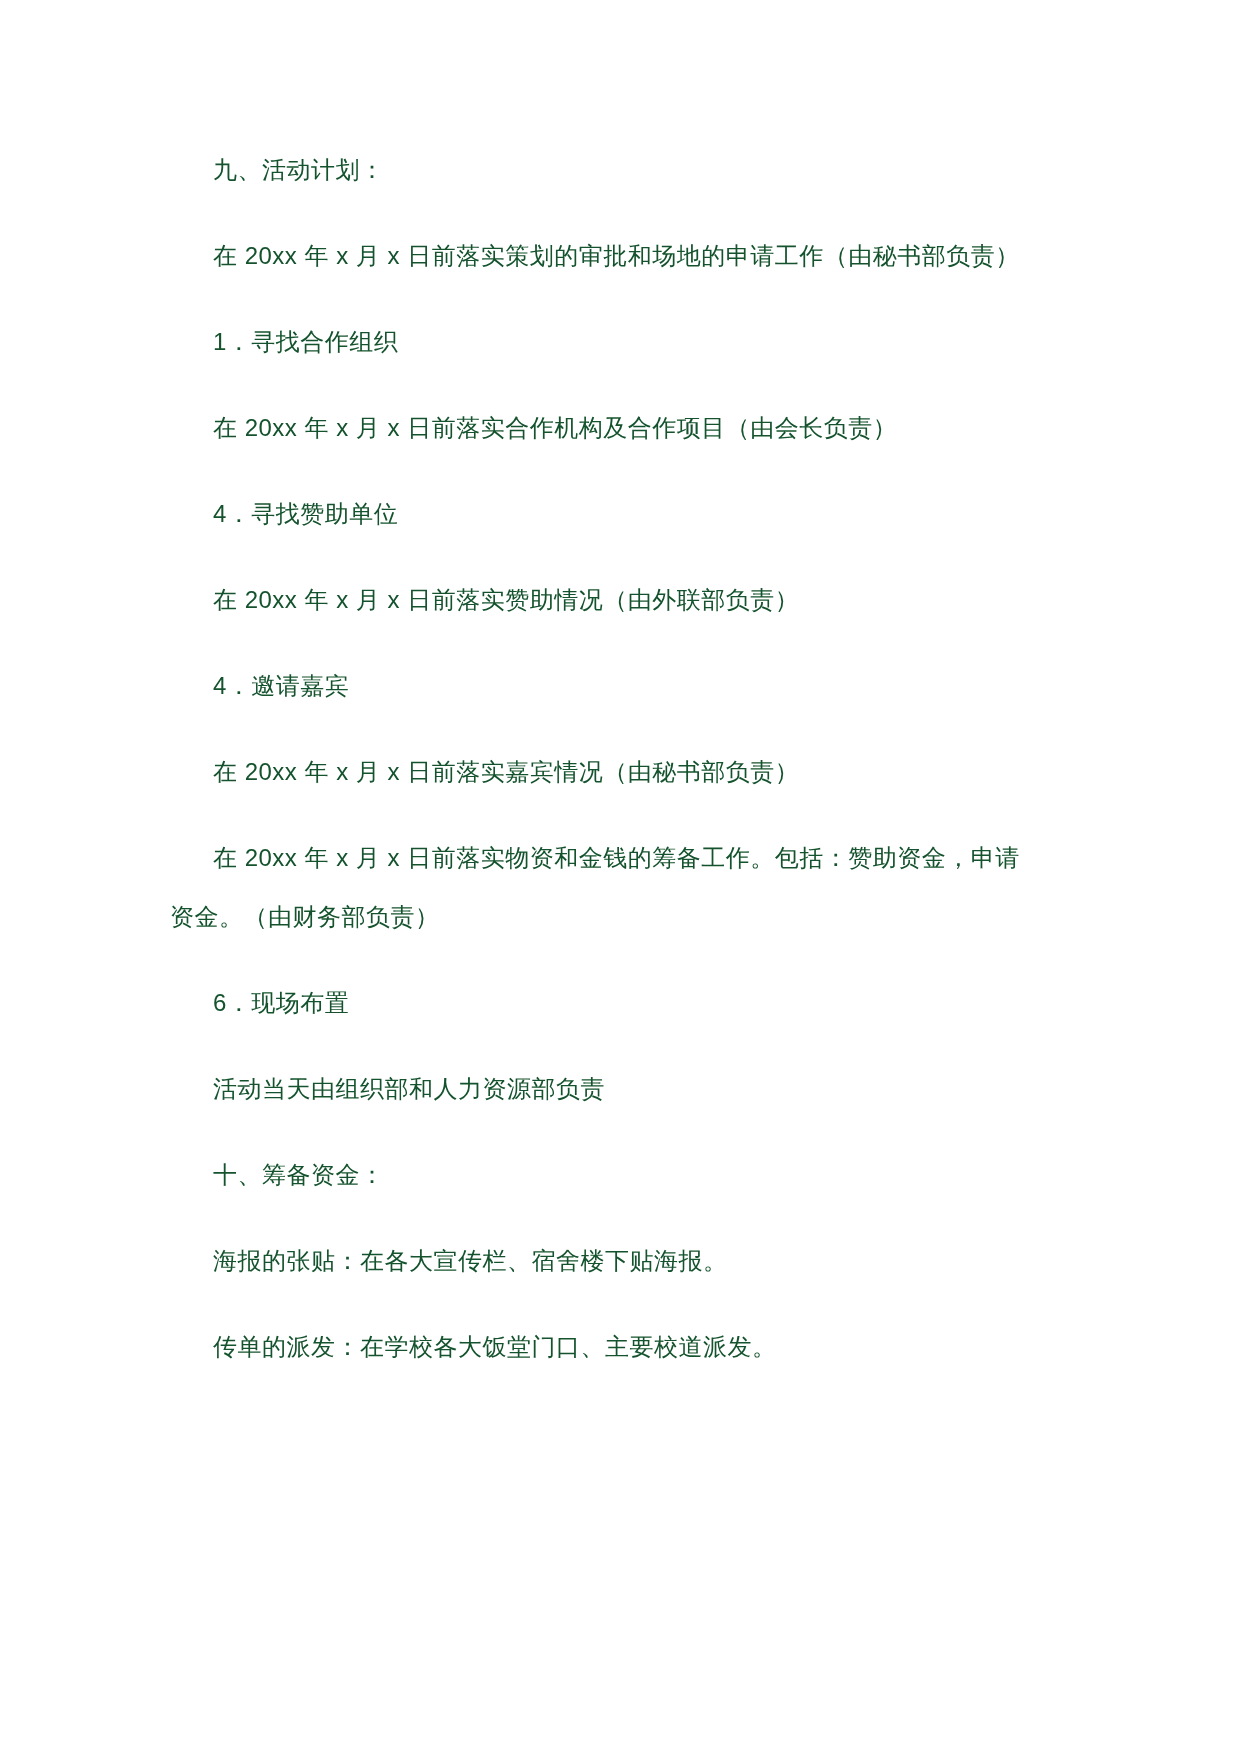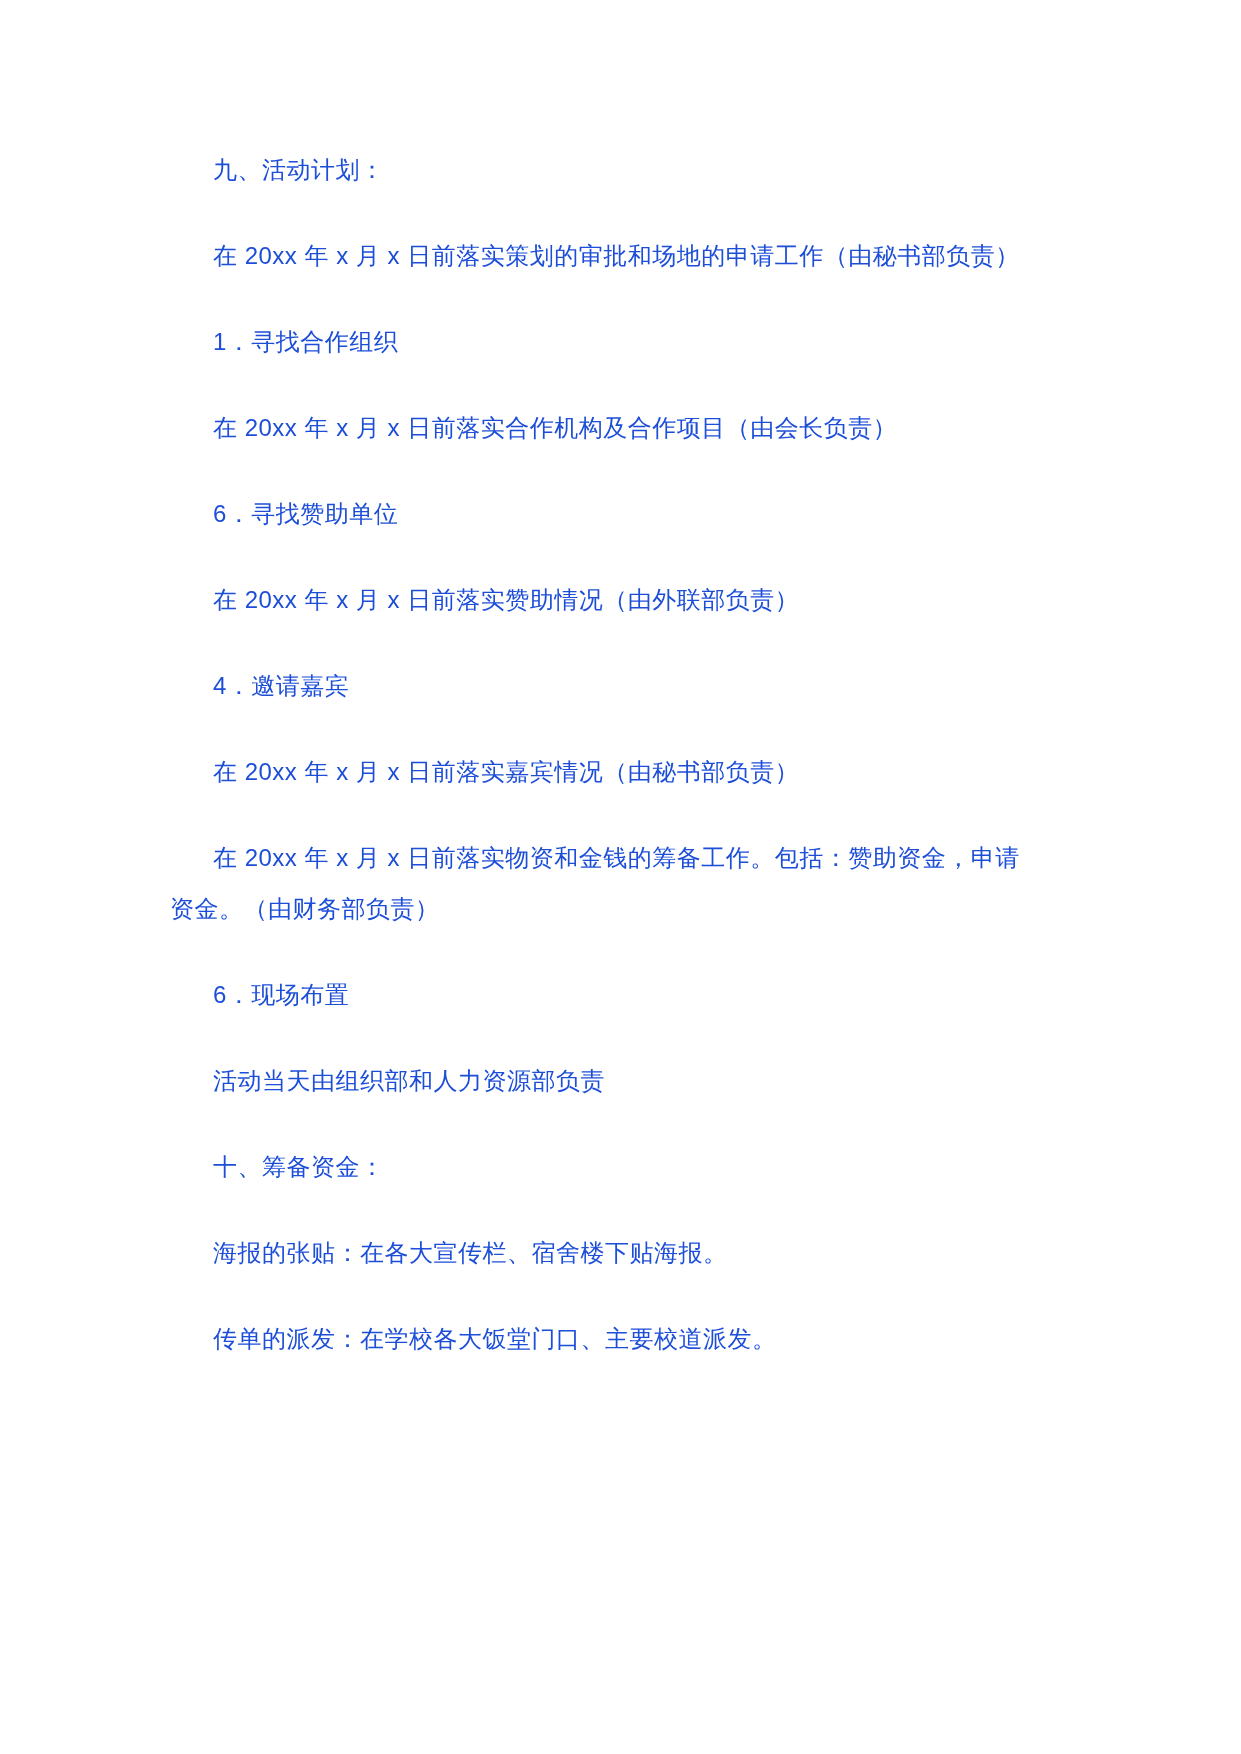--- a/index.html
+++ b/index.html
@@ -11,49 +11,49 @@
     position: relative;
     width: 1241px;
     height: 1754px;
     margin: 0 auto;
     background: #ffffff;
     box-sizing: border-box;
     padding: 148px 180px 0 170px;
     overflow: hidden;
     font-family: "Liberation Sans", "DejaVu Sans", sans-serif;
     font-size: 24px;
-    color: #1d4ed8;
+    color: #14532d;
   }
   .doc-body {
     width: 100%;
   }
   .line {
     line-height: 43px;
     margin: 0 0 43px 0;
     text-indent: 43px;
     white-space: nowrap;
     letter-spacing: 0.5px;
   }
   .line.tight {
-    margin-bottom: 8px;
+    margin-bottom: 16px;
   }
   .line.noindent {
     text-indent: 0;
   }
 </style>
 </head>
 <body>
 
 <div class="page">
   <div class="doc-body" id="doc-body">
       <div class="line">九、活动计划：</div>
       <div class="line">在 20xx 年 x 月 x 日前落实策划的审批和场地的申请工作（由秘书部负责）</div>
       <div class="line">1．寻找合作组织</div>
       <div class="line">在 20xx 年 x 月 x 日前落实合作机构及合作项目（由会长负责）</div>
-      <div class="line">6．寻找赞助单位</div>
+      <div class="line">4．寻找赞助单位</div>
       <div class="line">在 20xx 年 x 月 x 日前落实赞助情况（由外联部负责）</div>
       <div class="line">4．邀请嘉宾</div>
       <div class="line">在 20xx 年 x 月 x 日前落实嘉宾情况（由秘书部负责）</div>
       <div class="line tight">在 20xx 年 x 月 x 日前落实物资和金钱的筹备工作。包括：赞助资金，申请</div>
       <div class="line noindent">资金。（由财务部负责）</div>
       <div class="line">6．现场布置</div>
       <div class="line">活动当天由组织部和人力资源部负责</div>
       <div class="line">十、筹备资金：</div>
       <div class="line">海报的张贴：在各大宣传栏、宿舍楼下贴海报。</div>
       <div class="line">传单的派发：在学校各大饭堂门口、主要校道派发。</div>

